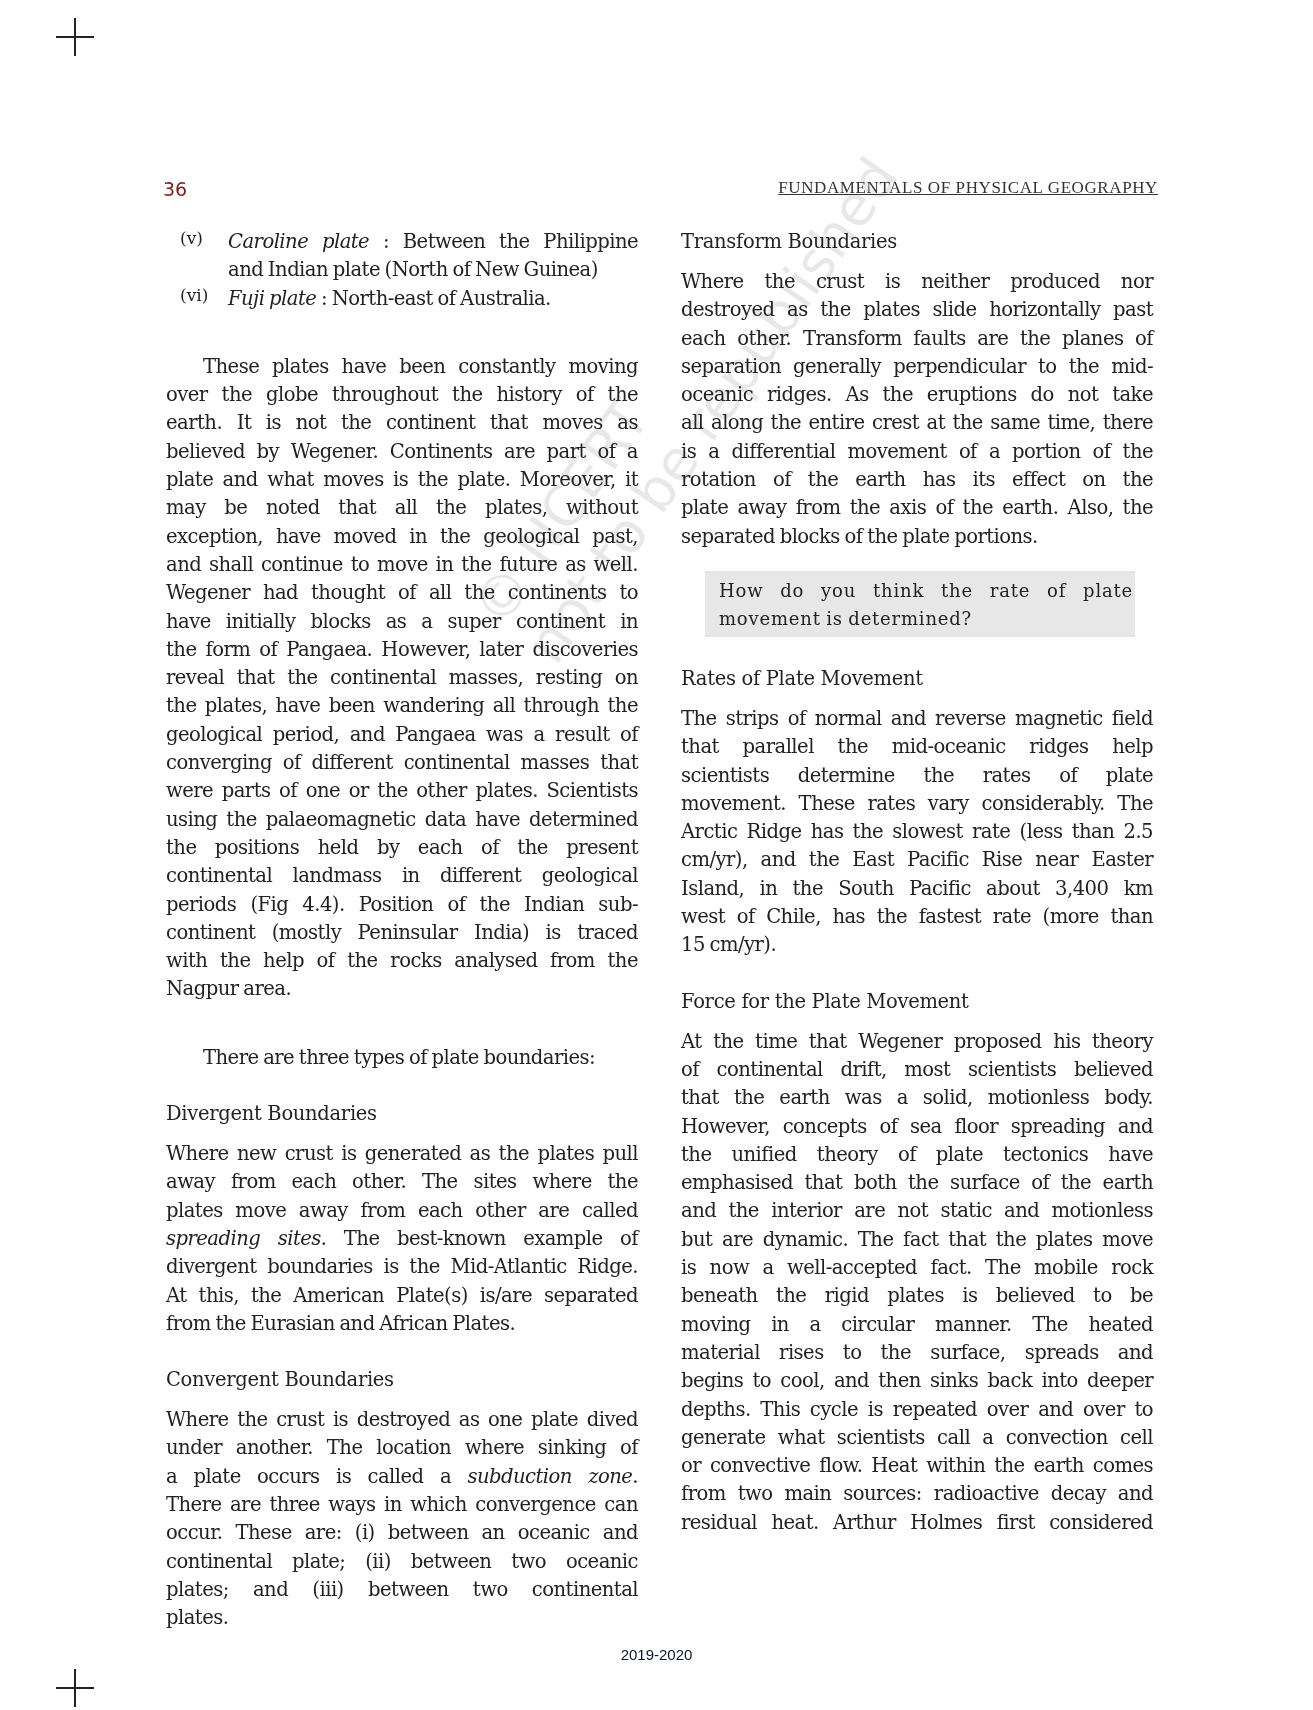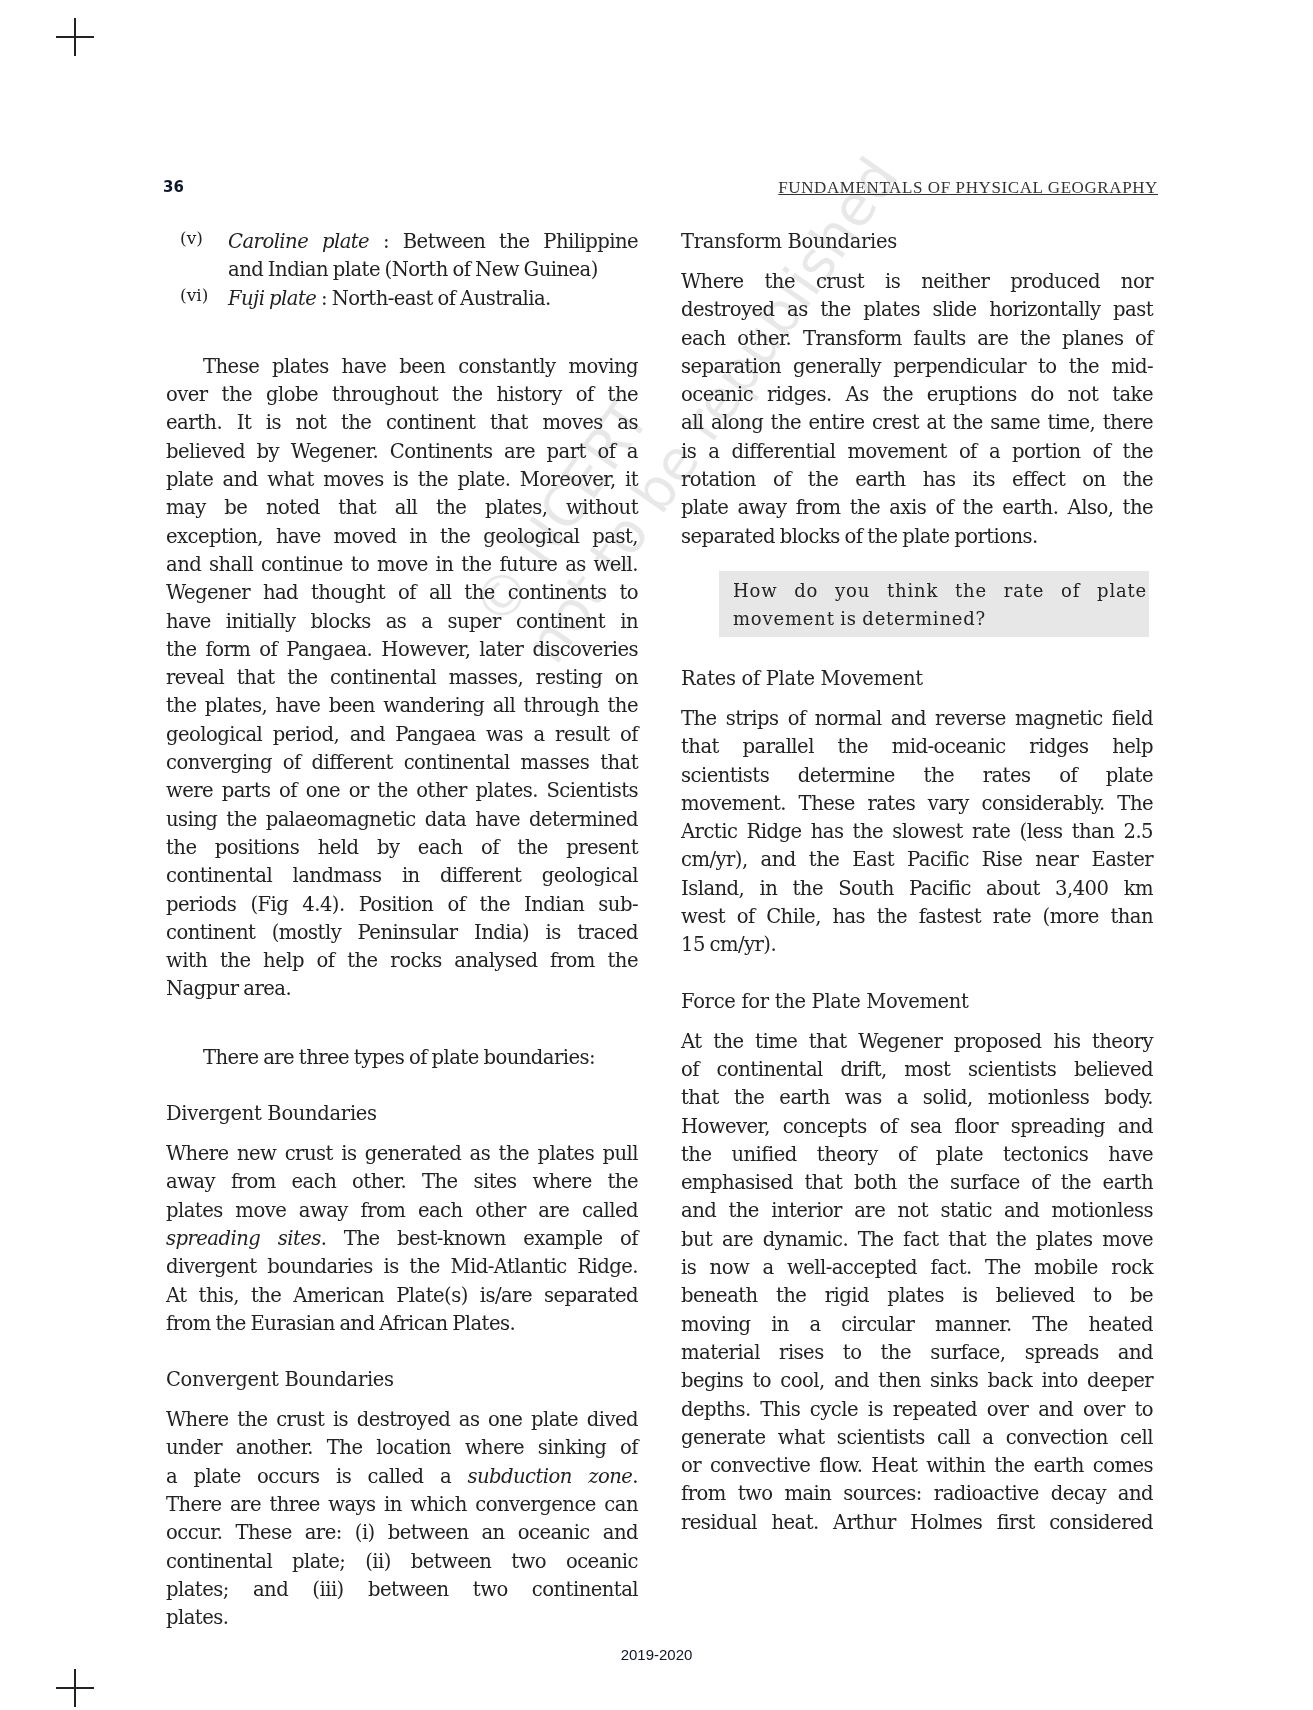--- a/index.html
+++ b/index.html
@@ -3,38 +3,38 @@
 <meta charset="utf-8">
 <style>
   html, body { margin: 0; padding: 0; background: #ffffff; }
   body { width: 1313px; height: 1710px; position: relative; overflow: hidden;
          font-family: "DejaVu Serif", "Liberation Serif", serif; color: #222; }
   .crop { position: absolute; width: 38px; height: 38px; }
   .crop::before { content: ""; position: absolute; left: 18px; top: 0; width: 2px; height: 38px; background: #222; }
   .crop::after  { content: ""; position: absolute; left: 0; top: 18px; width: 38px; height: 2px; background: #222; }
   #crop-tl { left: 56px; top: 18px; }
   #crop-bl { left: 56px; top: 1669px; }
-  .pagenum { position: absolute; left: 163px; top: 178px; font-family: "DejaVu Sans", sans-serif; font-size: 15px; color: #0f172a; font-weight: bold; }
+  .pagenum { position: absolute; left: 163px; top: 178px; font-family: "DejaVu Sans", sans-serif; font-size: 19px; color: #7f1d1d; }
   .running-head { position: absolute; right: 155px; top: 178px; font-family: "Liberation Serif", serif; font-size: 17px; letter-spacing: 0.6px; color: #333; text-decoration: underline; }
   .footer { position: absolute; left: 0; width: 1313px; top: 1646px; text-align: center; font-family: "Liberation Sans", sans-serif; font-size: 15px; color: #0f172a; }
   .col { position: absolute; width: 472px; }
   #col-left { left: 166px; top: 228px; }
   #col-right { left: 681px; top: 228px; }
   .ln { height: 28.3px; line-height: 28.3px; font-size: 19.6px; white-space: nowrap;
         text-align: justify; text-align-last: justify; font-family: "DejaVu Serif", serif; letter-spacing: -0.55px; word-spacing: -1px; }
   .ln.last { text-align-last: left; }
   .ln.indent { padding-left: 37px; margin-top: 40px; }
   .heading { font-weight: normal; font-size: 19.5px; height: 28px; line-height: 28px; letter-spacing: -0.3px; }
   .list-item { position: relative; padding-left: 62px; }
   .list-num { position: absolute; left: 14px; font-size: 17px; }
   em { font-style: italic; }
   .gap-sm { height: 12px; }
   .gap-md { height: 20px; }
   .gap-lg { height: 28px; }
-  .qbox { background: #e7e7e7; margin-left: 38px; width: 430px; padding: 6px 2px 4px 14px; box-sizing: border-box; }
+  .qbox { background: #e7e7e7; margin-left: 24px; width: 430px; padding: 6px 2px 4px 14px; box-sizing: border-box; }
   .qbox .ln { font-size: 18px; letter-spacing: 0.8px; line-height: 28px; height: 28px; }
   .watermark { position: absolute; left: 460px; top: 600px; transform: rotate(-55deg); transform-origin: left top;
                font-family: "DejaVu Sans", sans-serif; color: rgba(0,0,0,0.09); font-size: 56px; white-space: nowrap; pointer-events: none; }
   .watermark span { display: block; }
 </style>
 </head>
 <body>
 
 <div class="crop" id="crop-tl"></div>
 <div class="crop" id="crop-bl"></div>

